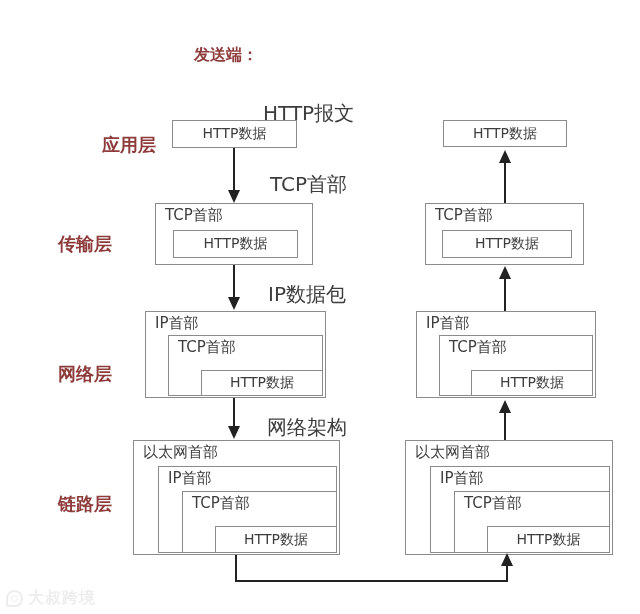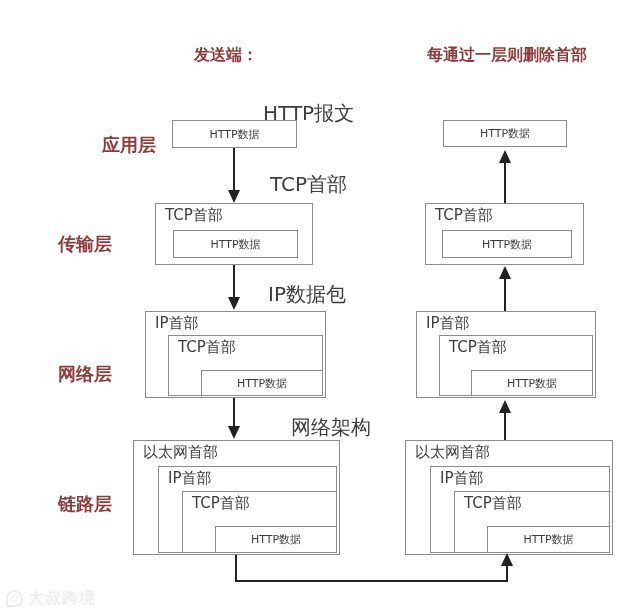--- a/index.html
+++ b/index.html
@@ -5,21 +5,21 @@
   html,body{margin:0;padding:0;background:#ffffff;}
   .canvas{
     position:relative;width:628px;height:614px;background:#ffffff;overflow:hidden;
     font-family:"DejaVu Sans","Liberation Sans",sans-serif;
   }
   .hdr{position:absolute;width:174px;text-align:center;font-size:16px;font-weight:bold;
        line-height:20px;color:#8e3b3b;white-space:nowrap;}
   .layer{position:absolute;font-size:18px;font-weight:bold;color:#8e3b3b;white-space:nowrap;}
   .box{position:absolute;box-sizing:border-box;border:1.5px solid #8b8b8b;background:#ffffff;}
   .lbl{position:absolute;left:9px;top:2px;font-size:15px;color:#3d3d3d;white-space:nowrap;}
-  .cbox{display:flex;align-items:center;justify-content:center;font-size:11px;color:#3d3d3d;}
+  .cbox{display:flex;align-items:center;justify-content:center;font-size:14px;color:#3d3d3d;}
   .albl{position:absolute;font-size:20px;color:#3d3d3d;white-space:nowrap;}
   .vl{position:absolute;width:2px;background:#222222;}
   .hl{position:absolute;height:2px;background:#222222;}
   .td{position:absolute;width:0;height:0;border-left:6px solid transparent;
       border-right:6px solid transparent;border-top:13px solid #222222;}
   .tu{position:absolute;width:0;height:0;border-left:6px solid transparent;
       border-right:6px solid transparent;border-bottom:13px solid #222222;}
   .wm{position:absolute;left:6px;top:588px;display:flex;align-items:center;gap:5px;opacity:0.10;}
   .wm-logo{width:17px;height:17px;border:2px solid #555;border-radius:50% 50% 45% 10%;
            box-sizing:border-box;position:relative;}
@@ -29,32 +29,31 @@
 </style>
 </head>
 <body>
 
 <div class="canvas">
 
   <div class="hdr" style="left:139px;top:45px;">
     <div>发送端：</div>
   </div>
   <div class="hdr" style="left:420px;top:45px;">
-    <div>每通过一层则删除首部</div>
   </div>
 
   <div class="layer" style="left:58px;top:133px;margin-left:44px;">应用层</div>
   <div class="layer" style="left:58px;top:232px;">传输层</div>
   <div class="layer" style="left:58px;top:342px;margin-top:20px;">网络层</div>
   <div class="layer" style="left:58px;top:492px;">链路层</div>
 
   <div class="albl" style="left:263px;top:100px;">HTTP报文</div>
   <div class="albl" style="left:270px;top:171px;">TCP首部</div>
   <div class="albl" style="left:268px;top:281px;">IP数据包</div>
-  <div class="albl" style="left:267px;top:414px;margin-left:24px;">网络架构</div>
+  <div class="albl" style="left:267px;top:414px;">网络架构</div>
 
   <div class="box cbox" style="left:172px;top:120px;width:125px;height:28px;">HTTP数据</div>
 
   <div class="vl" style="left:233px;top:148px;height:43px;"></div>
   <div class="td" style="left:228px;top:190px;"></div>
 
   <div class="box" style="left:155px;top:203px;width:158px;height:62px;">
     <span class="lbl">TCP首部</span>
   </div>
   <div class="box cbox" style="left:173px;top:230px;width:125px;height:28px;">HTTP数据</div>

